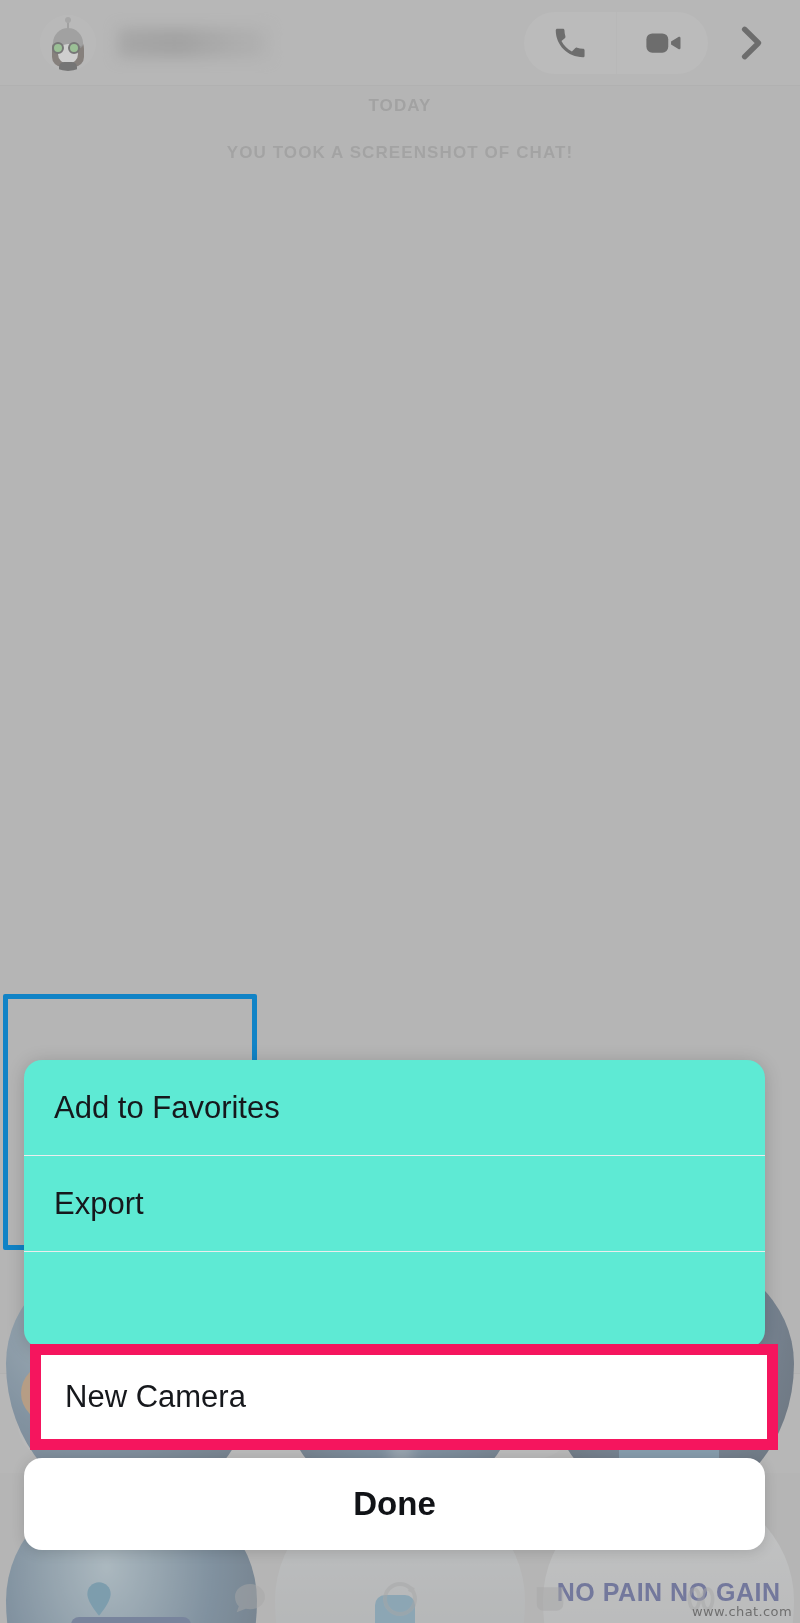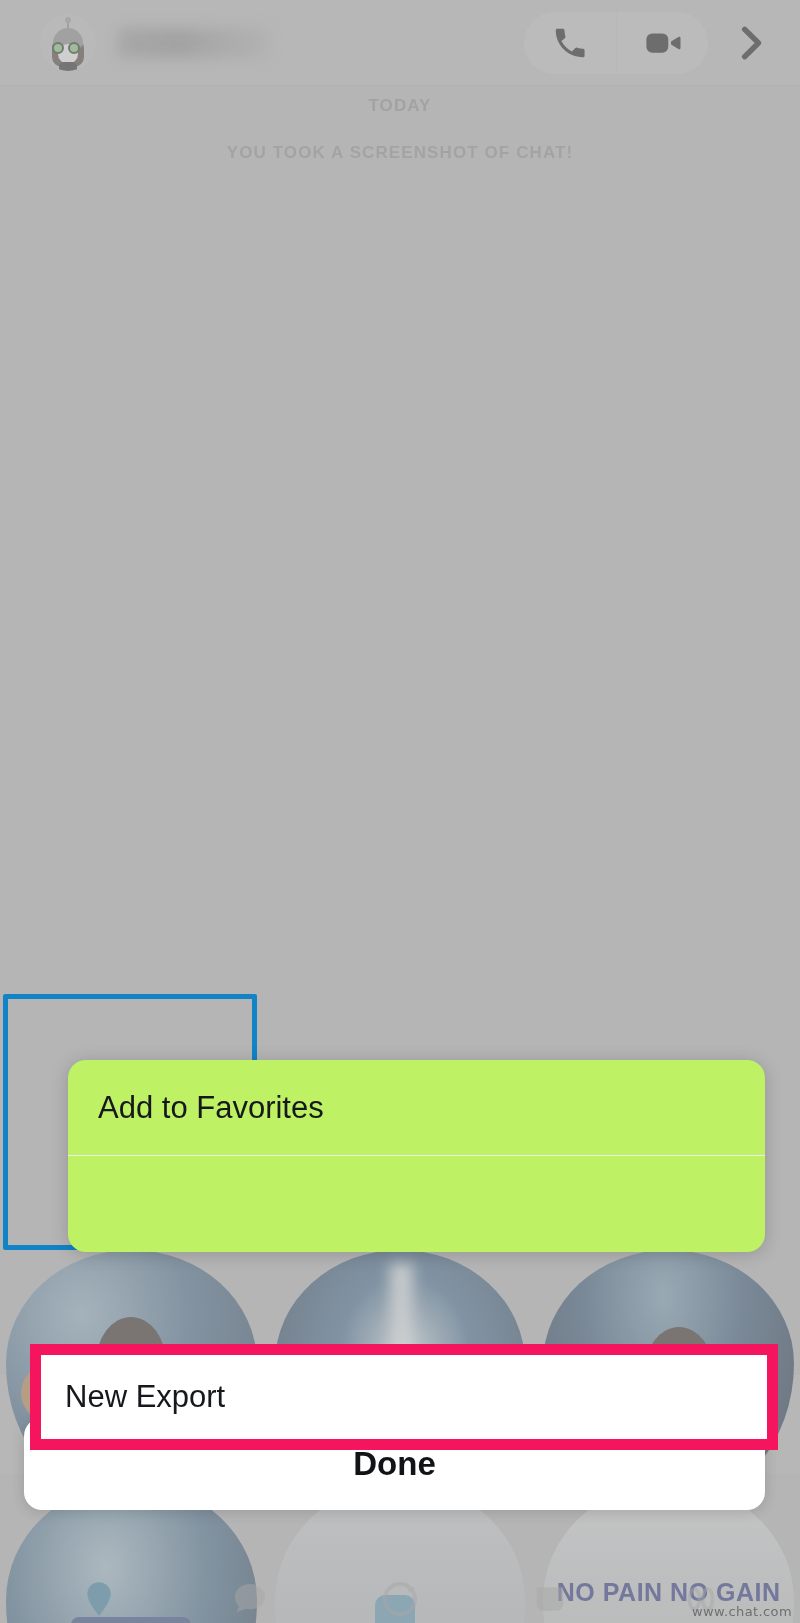--- a/index.html
+++ b/index.html
@@ -207,26 +207,25 @@
     left: 3px; top: 994px; width: 254px; height: 256px;
     border: 5px solid #1183c6;
     z-index: 45;
     border-radius: 2px;
   }
 
   
   .sheet {
     position:absolute;
     left: 24px; right: 35px; top: 1060px;
-    background:#bef264;
+    background:#5eead4;
     border-radius: 18px;
     z-index: 60;
     overflow: hidden;
     box-shadow: 0 2px 18px rgba(0,0,0,.18);
-    margin-left: 44px;
   }
   .sheet-item {
     height: 96px;
     display:flex; align-items:center;
     padding-left: 30px;
     font-size: 31px;
     color: #16181c;
     border-bottom: 1px solid #eceded;
   }
   .sheet-item:last-child { border-bottom: none; }
@@ -239,21 +238,21 @@
     background: #ffffff;
     z-index: 70;
   }
   .hl-label {
     position:absolute; left: 24px; top: 50%; transform: translateY(-50%);
     font-size: 31px; color:#16181c;
   }
 
   .done-btn {
     position:absolute;
-    left: 24px; right: 35px; top: 1418px; height: 92px;
+    left: 24px; right: 35px; top: 1458px; height: 92px;
     background:#ffffff; border-radius:18px;
     display:flex; align-items:center; justify-content:center;
     font-size: 33px; font-weight: 700; color:#111317;
     z-index: 60;
     box-shadow: 0 2px 14px rgba(0,0,0,.14);
   }
 
   .watermark {
     position:absolute; right: 8px; bottom: 4px;
     font-size: 13px; color:#6f6f6f; z-index: 90;
@@ -409,23 +408,24 @@
       </div>
     </div>
   </div>
 
   <div class="dim"></div>
 
   <div class="sel-rect"></div>
 
   <div class="sheet">
     <div class="sheet-item">Add to Favorites</div>
+    <div class="sheet-item">Export</div>
     <div class="sheet-item"></div>
   </div>
 
   <div class="hl-box">
-    <div class="hl-label">New Export</div>
+    <div class="hl-label">New Camera</div>
   </div>
 
   <div class="done-btn">Done</div>
 
   <div class="watermark">www.chat.com</div>
 </div>
 
 </body></html>

